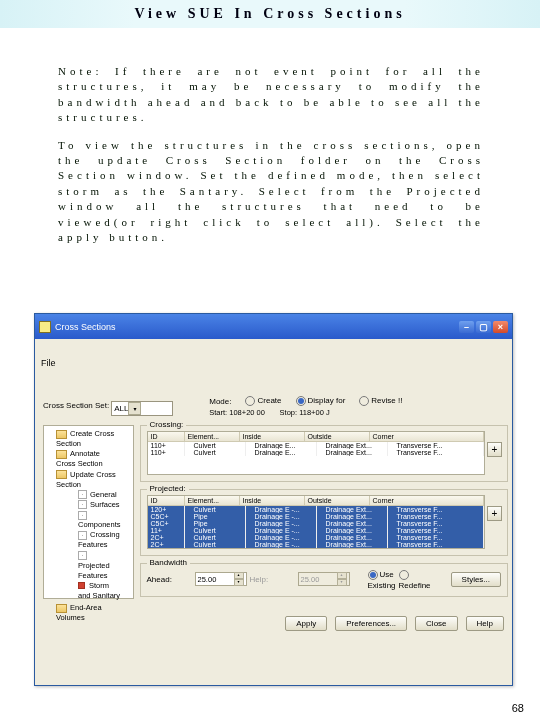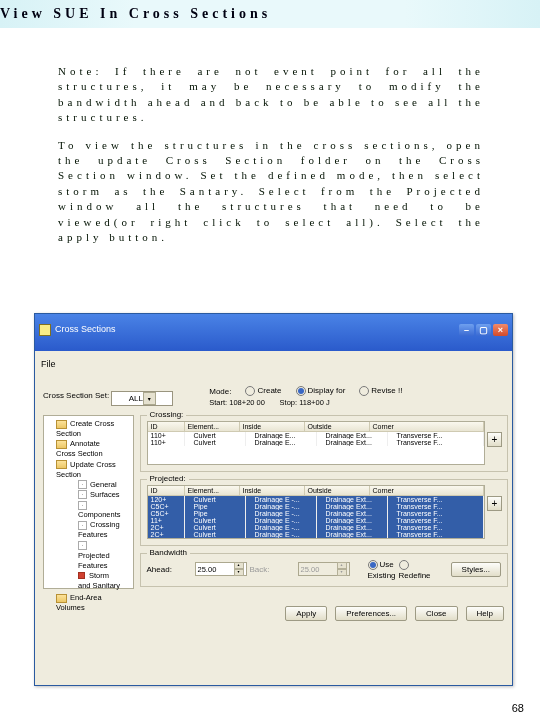--- a/index.html
+++ b/index.html
@@ -1,34 +1,34 @@
 <!DOCTYPE html>
 <html><head>
 <meta charset="utf-8">
 <style>
 html,body{margin:0;padding:0}
 body{width:540px;height:720px;background:#fff;font-family:Arial,sans-serif;font-size:9px;color:#000;position:relative}
-.band{position:absolute;left:0;right:0;top:0;height:28px;background:linear-gradient(to right,#d7f2f6 0%,#e9f9fb 25%,#e9f9fb 75%,#d7f2f6 100%);display:flex;align-items:center;justify-content:flex-start}
+.band{position:absolute;left:0;right:0;top:0;height:28px;background:linear-gradient(to right,#d7f2f6 0%,#e9f9fb 25%,#e9f9fb 75%,#d7f2f6 100%);display:flex;align-items:center;justify-content:center}
 .band h1{font-size:14px;font-family:"Comic Sans MS",cursive;letter-spacing:4px;margin:0;color:#001}
 .body-text{position:absolute;left:58px;right:56px;top:64px;font-family:"Comic Sans MS",cursive;font-size:11px;line-height:1.4;letter-spacing:4px;color:#010}
 .body-text p{margin:0 0 12px 0;text-align:justify}
 .pagenum{position:absolute;right:16px;bottom:6px;font-size:11px}
 .win{position:absolute;left:34px;top:313px;width:477px;height:371px;background:#efecde;border:1px solid #2a5aa0;box-shadow:1px 1px 3px rgba(0,0,0,.25)}
-.titlebar{height:17px;background:linear-gradient(to bottom,#4a83e6 0%,#2a5acb 100%);display:flex;align-items:flex-start;padding:10px 4px;color:#fff;font-size:9px}
+.titlebar{height:17px;background:linear-gradient(to bottom,#4a83e6 0%,#2a5acb 100%);display:flex;align-items:center;padding:4px 4px;color:#fff;font-size:9px}
 .titlebar .icon{width:10px;height:10px;background:#f8ec87;border:1px solid #807020;margin-right:4px}
 .titlebar .spacer{flex:1}
 .winbtn{width:15px;height:12px;margin-left:2px;border-radius:2px;display:flex;align-items:center;justify-content:center;font-size:9px;font-weight:bold;color:#fff}
 .wmin{background:linear-gradient(#6fa0ef,#3a6ad2)}
 .wmax{background:linear-gradient(#6fa0ef,#3a6ad2)}
 .wclose{background:linear-gradient(#f28a6a,#d34a2a)}
-.menubar{height:15px;background:#efecde;padding:8px 6px;font-size:9px}
+.menubar{height:15px;background:#efecde;padding:19px 6px;font-size:9px}
 .frm{padding:4px 8px}
 .row{display:flex;align-items:center;gap:6px;margin-bottom:4px}
 .label{font-size:8px}
-.select{border:1px solid #9a957f;background:#fff;height:13px;font-size:8px;padding:0 2px;display:flex;align-items:center;justify-content:center}
+.select{border:1px solid #9a957f;background:#fff;height:13px;font-size:8px;padding:0 2px;display:flex;align-items:center;justify-content:flex-start}
 .select .dd{width:11px;height:11px;background:#e5e1cf;border:1px solid #aba88f;display:flex;align-items:center;justify-content:center;font-size:6px}
 .radio{width:8px;height:8px;border:1px solid #7a7a7a;border-radius:50%;display:inline-block;vertical-align:middle;margin-right:2px;position:relative}
 .radio.on::after{content:"";position:absolute;inset:1px;border-radius:50%;background:#3a68c4}
 .inline{display:flex;gap:14px;font-size:8px;align-items:center}
 .cols{display:flex;gap:6px}
 .tree{border:1px solid #b0ad97;background:#fff;width:148px;height:166px;padding:3px 12px;font-size:7.5px;line-height:1.35}
 .tree .fold{color:#000}
 .tree .fld-icon{display:inline-block;width:9px;height:7px;background:linear-gradient(#fce29a,#ecc766);border:1px solid #b89135;margin-right:3px;vertical-align:middle}
 .tree .sel{background:#fff}
 .tree .child{margin-left:22px}
@@ -210,21 +210,21 @@
                 <span class="label" style="width:34px">Ahead:</span>
               <div class="field">
                   <span>25.00</span>
                   <span class="spn">
                     <span>▴</span>
                     <span>▾</span>
                   </span>
                 </div>
             </div>
             <div class="inline">
-                <span class="label" style="width:34px;color:#9a9a9a">Back:</span>
+                <span class="label" style="width:34px;color:#9a9a9a">Help:</span>
               <div class="field disabled">
                   <span>25.00</span>
                   <span class="spn">
                     <span>▴</span>
                     <span>▾</span>
                   </span>
                 </div>
             </div>
           </div>
           <div style="display:flex;flex-direction:row;gap:3px;margin-left:8px">

